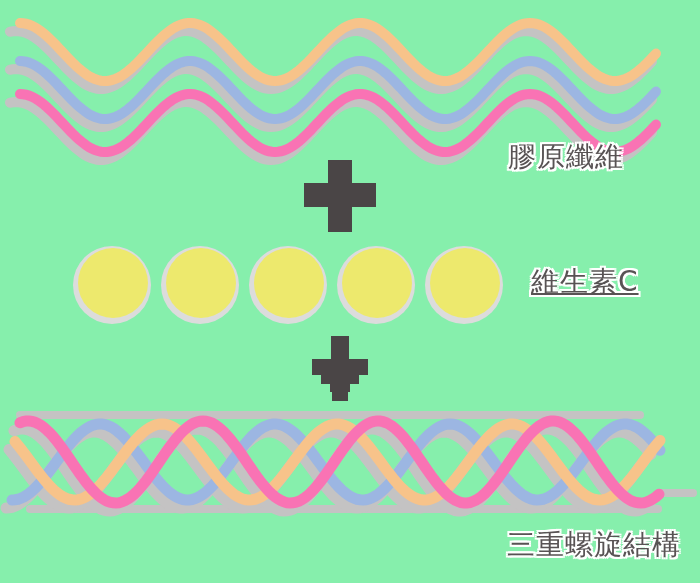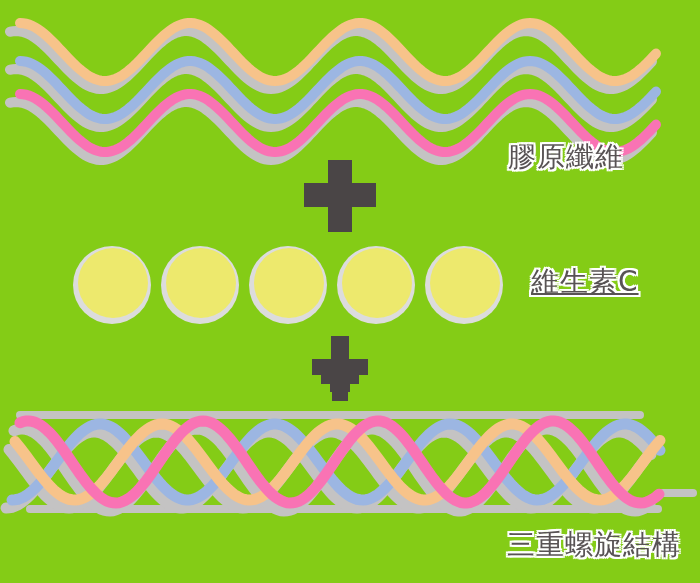--- a/index.html
+++ b/index.html
@@ -1,19 +1,19 @@
 <!DOCTYPE html>
 <html><head>
 <meta charset="utf-8">
 <style>
   html,body{margin:0;padding:0;background:#fff;}
   #stage{
     position:relative;
     width:700px;height:583px;
-    background:#84cc16;
+    background:#86efac;
     overflow:hidden;
     font-family:"DejaVu Sans","Liberation Sans",sans-serif;
   }
   #art{position:absolute;left:0;top:0;}
   .diagram-label{
     position:absolute;
     font-size:28px;
     letter-spacing:1px;
     font-weight:400;
     color:#585354;

